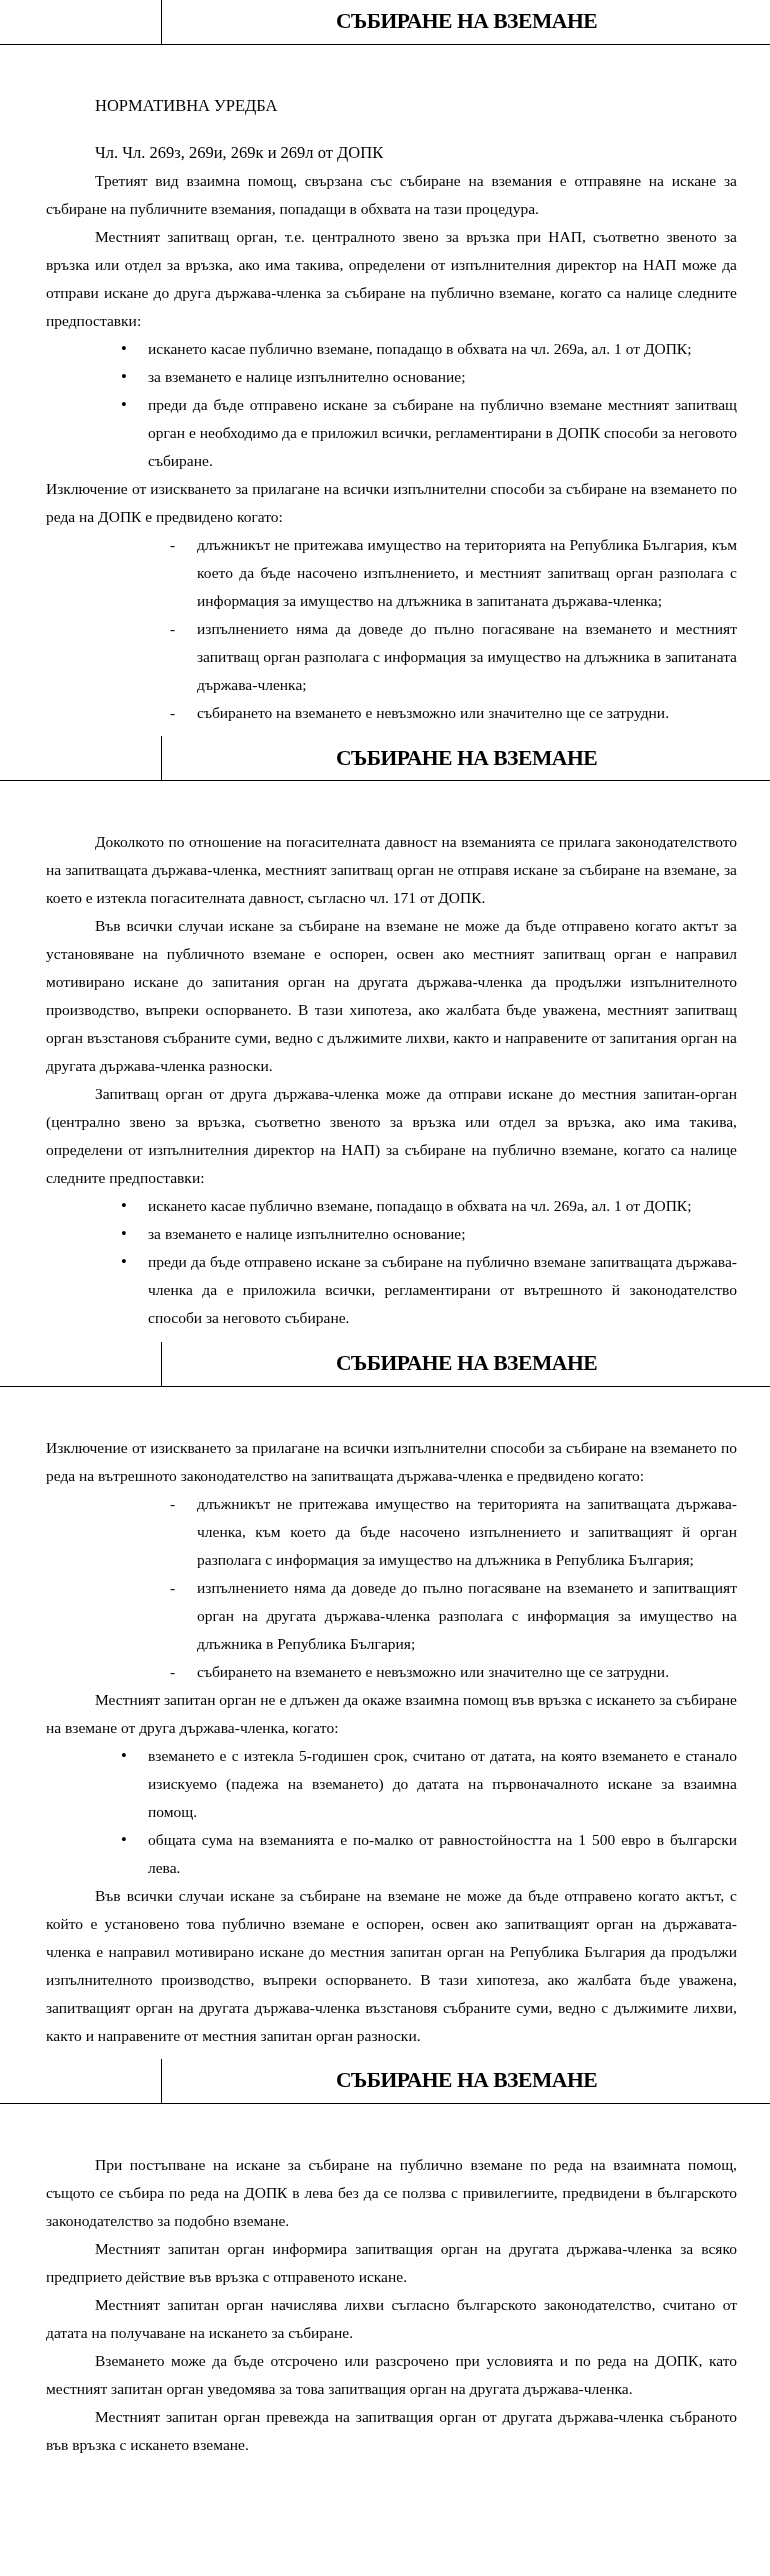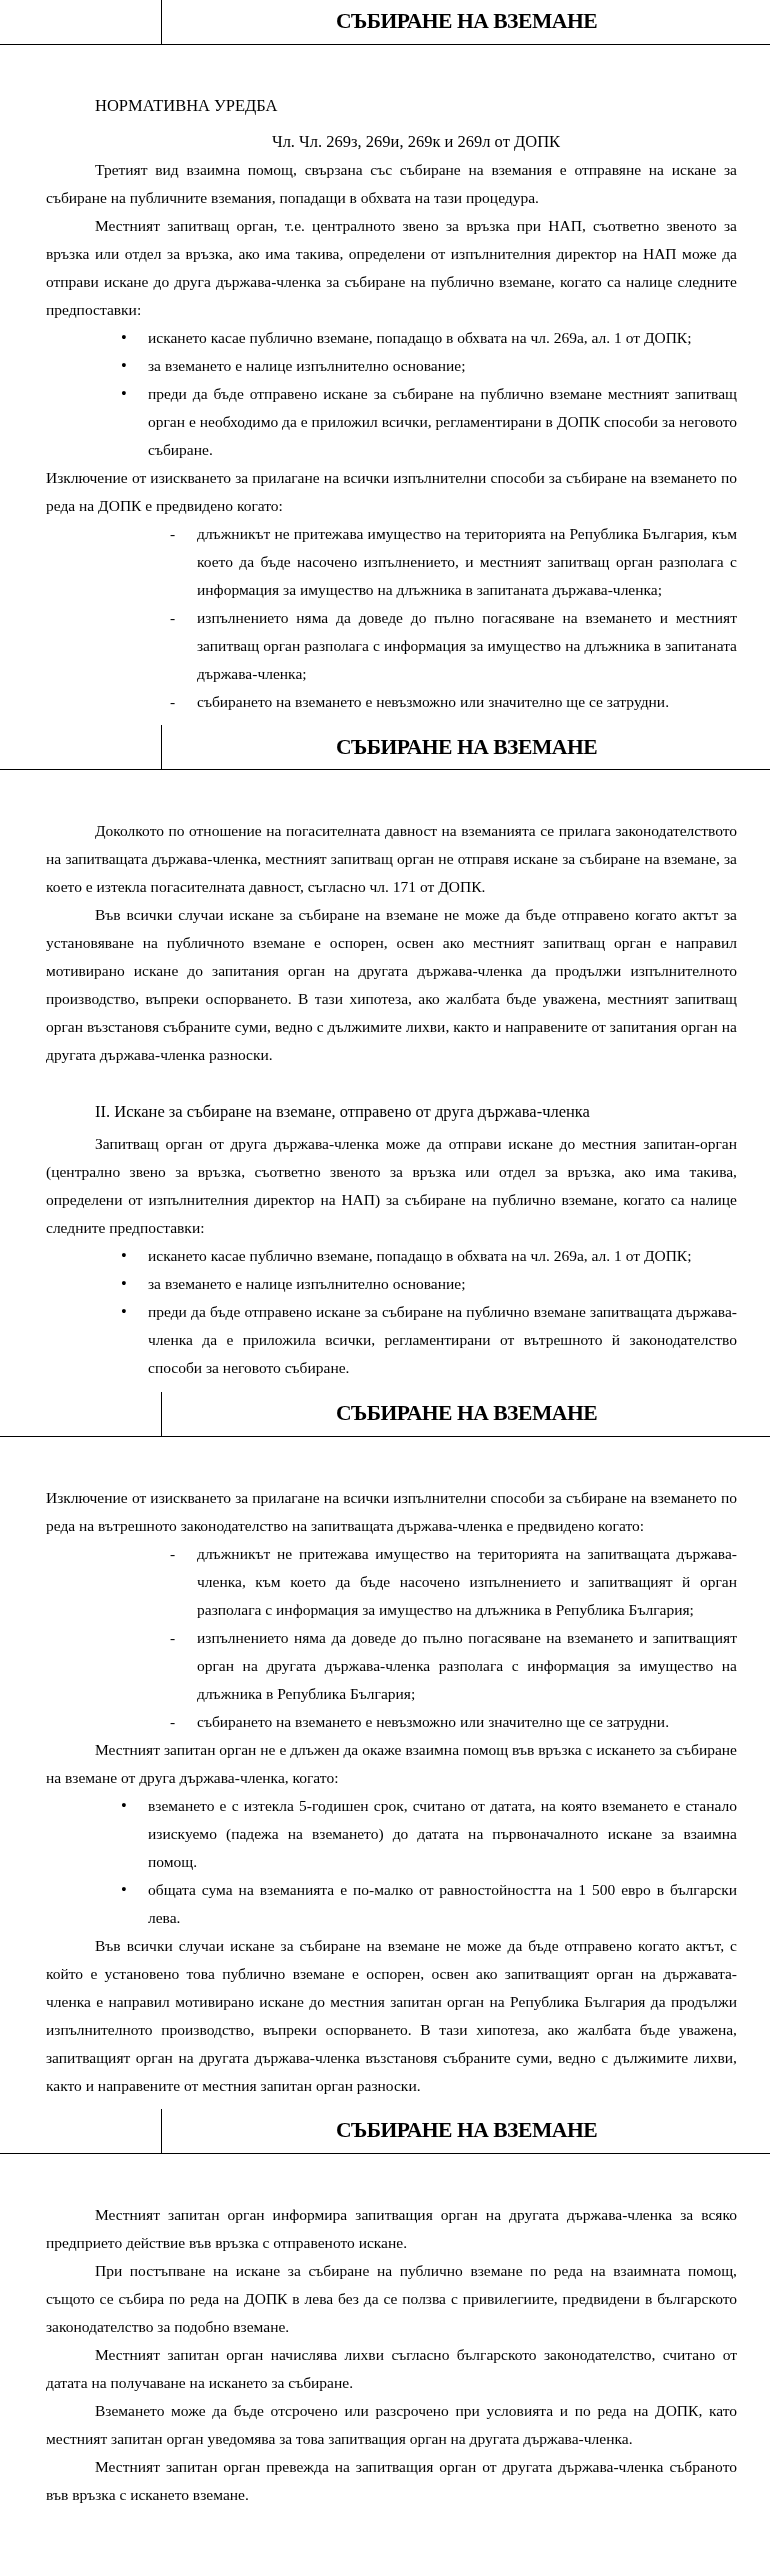--- a/index.html
+++ b/index.html
@@ -17,21 +17,21 @@
     font-size:15.5px;
     line-height:28px;
     text-align:justify;
   }
   .paragraph { margin:0; }
   .indent { text-indent:49px; }
   .b { font-weight:bold; }
 
   .heading { font-weight:normal; font-size:16.5px; }
   .heading-plain { text-indent:49px; text-align:left; }
-  .heading-article { text-indent:49px; text-align:center; margin-top:8px; }
+  .heading-article { text-indent:49px; text-align:left; margin-top:19px; }
   .heading-section { text-indent:49px; text-align:justify; margin-top:29px; margin-bottom:4.1px; }
 
   .block-pageheader {
     position:relative;
     height:44px;
     margin:9.3px -34px 47px -46px;
     border-bottom:1px solid #000;
   }
   .block-pageheader:first-child { margin-top:0; }
   .ph-divider {
@@ -73,21 +73,20 @@
         <div class="dash-item"><span class="marker">-</span><span>длъжникът не притежава имущество на територията на Република България, към което да бъде насочено изпълнението, и местният запитващ орган разполага с информация за имущество на длъжника в запитаната държава-членка;</span></div>
         <div class="dash-item"><span class="marker">-</span><span>изпълнението няма да доведе до пълно погасяване на вземането и местният запитващ орган разполага с информация за имущество на длъжника в запитаната държава-членка;</span></div>
         <div class="dash-item"><span class="marker">-</span><span>събирането на вземането е невъзможно или значително ще се затрудни.</span></div>
       </div>
       <div class="block-pageheader">
         <div class="ph-divider"></div>
         <div class="ph-title">СЪБИРАНЕ НА ВЗЕМАНЕ</div>
       </div>
       <div class="paragraph indent"><span>Доколкото по отношение на погасителната давност на вземанията се прилага законодателството на запитващата държава-членка, местният запитващ орган не отправя искане за събиране на вземане, за което е изтекла погасителната давност, съгласно чл. 171 от ДОПК.</span></div>
       <div class="paragraph indent"><span>Във всички случаи искане за събиране на вземане не може да бъде отправено когато актът за установяване на публичното вземане е оспорен, освен ако местният запитващ орган е направил мотивирано искане до запитания орган на другата държава-членка да продължи изпълнителното производство, въпреки оспорването. В тази хипотеза, ако жалбата бъде уважена, местният запитващ орган възстановя събраните суми, ведно с дължимите лихви, както и направените от запитания орган на другата държава-членка разноски.</span></div>
-      <div class="heading heading-section">II. Искане за събиране на вземане, отправено от друга държава-членка</div>
       <div class="paragraph indent"><span>Запитващ орган от друга държава-членка може да отправи искане до местния запитан-орган (централно звено за връзка, съответно звеното за връзка или отдел за връзка, ако има такива, определени от изпълнителния директор на НАП) за събиране на публично вземане, когато са налице следните предпоставки:</span></div>
       <div class="list bullets">
         <div class="bullet-item"><span class="marker">•</span><span>искането касае публично вземане, попадащо в обхвата на чл. 269а, ал. 1 от ДОПК;</span></div>
         <div class="bullet-item"><span class="marker">•</span><span>за вземането е налице изпълнително основание;</span></div>
         <div class="bullet-item"><span class="marker">•</span><span>преди да бъде отправено искане за събиране на публично вземане запитващата държава-членка да е приложила всички, регламентирани от вътрешното й законодателство способи за неговото събиране.</span></div>
       </div>
       <div class="block-pageheader">
         <div class="ph-divider"></div>
         <div class="ph-title">СЪБИРАНЕ НА ВЗЕМАНЕ</div>
       </div>
@@ -100,20 +99,20 @@
       <div class="paragraph indent"><span>Местният запитан орган не е длъжен да окаже взаимна помощ във връзка с искането за събиране на вземане от друга държава-членка, когато:</span></div>
       <div class="list bullets">
         <div class="bullet-item"><span class="marker">•</span><span>вземането е с изтекла 5-годишен срок, считано от датата, на която вземането е станало изискуемо (падежа на вземането) до датата на първоначалното искане за взаимна помощ.</span></div>
         <div class="bullet-item"><span class="marker">•</span><span>общата сума на вземанията е по-малко от равностойността на 1 500 евро в български лева.</span></div>
       </div>
       <div class="paragraph indent"><span>Във всички случаи искане за събиране на вземане не може да бъде отправено когато актът, с който е установено това публично вземане е оспорен, освен ако запитващият орган на държавата-членка е направил мотивирано искане до местния запитан орган на Република България да продължи изпълнителното производство, въпреки оспорването. В тази хипотеза, ако жалбата бъде уважена, запитващият орган на другата държава-членка възстановя събраните суми, ведно с дължимите лихви, както и направените от местния запитан орган разноски.</span></div>
       <div class="block-pageheader">
         <div class="ph-divider"></div>
         <div class="ph-title">СЪБИРАНЕ НА ВЗЕМАНЕ</div>
       </div>
+      <div class="paragraph indent"><span>При постъпване на искане за събиране на публично вземане по реда на взаимната помощ, същото се събира по реда на ДОПК в лева без да се ползва с привилегиите, предвидени в българското законодателство за подобно вземане.</span></div>
       <div class="paragraph indent"><span>Местният запитан орган информира запитващия орган на другата държава-членка за всяко предприето действие във връзка с отправеното искане.</span></div>
-      <div class="paragraph indent"><span>При постъпване на искане за събиране на публично вземане по реда на взаимната помощ, същото се събира по реда на ДОПК в лева без да се ползва с привилегиите, предвидени в българското законодателство за подобно вземане.</span></div>
       <div class="paragraph indent"><span>Местният запитан орган начислява лихви съгласно българското законодателство, считано от датата на получаване на искането за събиране.</span></div>
       <div class="paragraph indent"><span>Вземането може да бъде отсрочено или разсрочено при условията и по реда на ДОПК, като местният запитан орган уведомява за това запитващия орган на другата държава-членка.</span></div>
       <div class="paragraph indent"><span>Местният запитан орган превежда на запитващия орган от другата държава-членка събраното във връзка с искането вземане.</span></div>
     </div>
 </div>
 
 
 </body></html>

